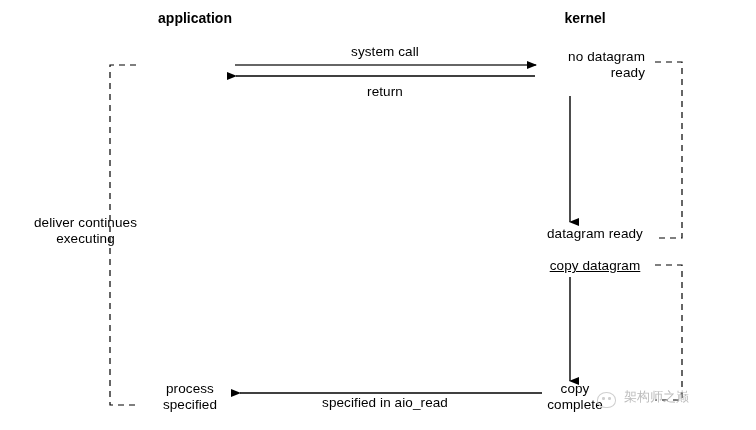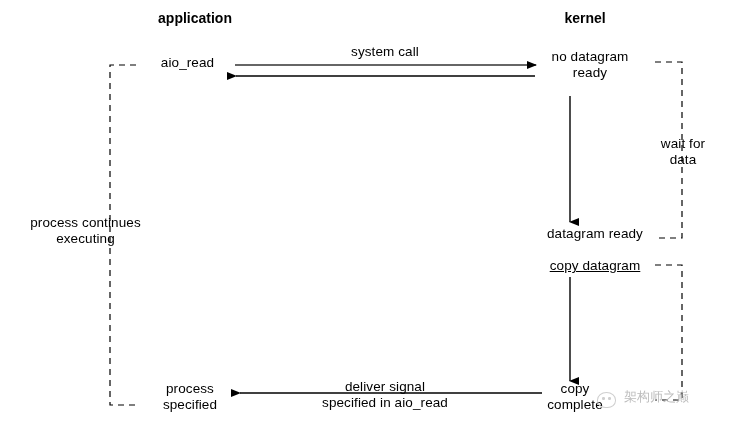--- a/index.html
+++ b/index.html
@@ -103,45 +103,42 @@
     <path d="M136,65 L110,65 L110,405 L136,405" fill="none" stroke="#000" stroke-width="1.2" stroke-dasharray="6,5"></path>
 
     <path d="M655,62 L682,62 L682,238 L655,238" fill="none" stroke="#000" stroke-width="1.2" stroke-dasharray="6,5"></path>
 
     <path d="M655,265 L682,265 L682,400 L655,400" fill="none" stroke="#000" stroke-width="1.2" stroke-dasharray="6,5"></path>
   </svg>
 
   <div class="hdr ctr" style="left:130px; top:10px; width:130px;">application</div>
   <div class="hdr ctr" style="left:520px; top:10px; width:130px;">kernel</div>
 
-  <div class="lbl ctr" style="left:135px; top:55px; width:105px;">aio_read</div>
 
-  <div class="lbl ctr" style="left:8px; top:215px; width:155px;">process continues
+  <div class="lbl ctr" style="left:8px; top:215px; width:155px;">deliver continues
 executing</div>
 
   <div class="lbl ctr" style="left:135px; top:381px; width:110px;">process
 specified</div>
 
-  <div class="lbl ctr" style="left:535px; top:49px; width:110px;">no datagram
+  <div class="lbl ctr" style="left:535px; top:49px; width:110px;text-align:right;">no datagram
 ready</div>
 
   <div class="lbl lft" style="left:530px; top:226px; width:130px;">datagram ready</div>
 
   <div class="lbl lft" style="left:530px; top:258px; width:130px;text-decoration:underline;">copy datagram</div>
 
   <div class="lbl ctr" style="left:530px; top:381px; width:90px;">copy
 complete</div>
 
-  <div class="lbl ctr" style="left:634px; top:136px; width:98px;">wait for
-data</div>
 
 
   <div class="lbl ctr" style="left:275px; top:44px; width:220px;">system call</div>
 
+  <div class="lbl ctr" style="left:275px; top:84px; width:220px;">return</div>
 
-  <div class="lbl ctr" style="left:270px; top:379px; width:230px;">deliver signal</div>
 
   <div class="lbl ctr" style="left:270px; top:395px; width:230px;">specified in aio_read</div>
 
   <div class="wm-logo" style="left:597px; top:392px;"></div>
   <div class="wm" style="left:624px; top:388px;">架构师之巅</div>
 
 </div>
 
 </body></html>

